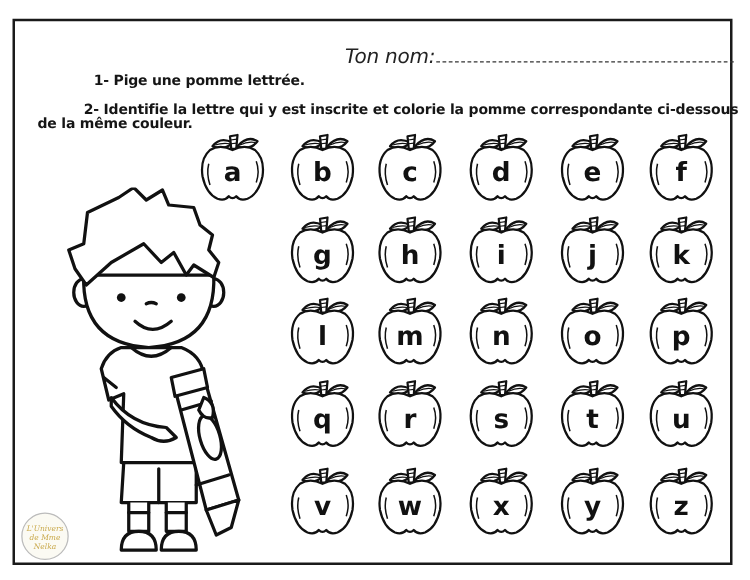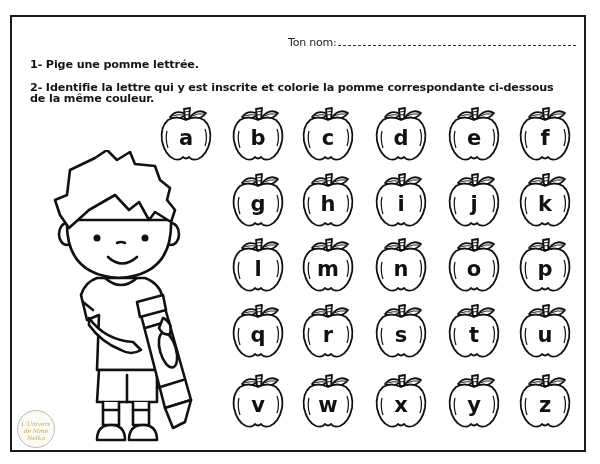--- a/index.html
+++ b/index.html
@@ -1,25 +1,25 @@
 <!DOCTYPE html>
 <html><head>
 <meta charset="utf-8">
 <style>
   html, body { margin:0; padding:0; background:#ffffff; }
   body { width:600px; height:464px; position:relative; overflow:hidden;
          font-family:"DejaVu Sans", "Liberation Sans", sans-serif; color:#111; }
   .frame { position:absolute; left:10px; top:15px; width:576px; height:437px;
            border:2.5px solid #1a1a1a; box-sizing:border-box; }
-  .name-line { position:absolute; left:288px; top:35px; font-size:11px; color:#222; letter-spacing:-0.2px; }
+  .name-line { position:absolute; left:276px; top:35px; font-size:16px; color:#222; letter-spacing:-0.2px;font-style:italic; }
   .name-label { }
   .name-blank { display:inline-block; width:238px; border-bottom:1.3px dashed #333; height:10px; margin-left:1px; vertical-align:baseline; }
   .instr { position:absolute; left:30px; font-size:11.2px; font-weight:bold; color:#151515; letter-spacing:-0.15px; white-space:nowrap; }
-  .i1 { top:58px; }
-  .i2 { top:81px; }
+  .i1 { top:58px;margin-left:45px; }
+  .i2 { top:81px;margin-left:37px; }
   .i3 { top:92px; }
   .apple { position:absolute; width:60px; height:60px; }
   .apple svg { position:absolute; left:0; top:0; }
   .apple .letter { position:absolute; left:0; right:0; top:22px; text-align:center;
                    font-family:"DejaVu Sans", sans-serif; font-size:21px; font-weight:bold; color:#111; line-height:22px; }
   .boy { position:absolute; left:45px; top:150px; width:150px; height:300px; }
   .logo { position:absolute; left:17px; top:410px; width:38px; height:38px; border-radius:50%;
           border:1.5px solid #bbb; background:#fbfaf3; box-sizing:border-box; }
   .logo span { position:absolute; left:0; right:0; top:9px; text-align:center; font-family:"DejaVu Serif", serif;
                font-size:6px; color:#c9a94c; line-height:7px; font-style:italic; }

